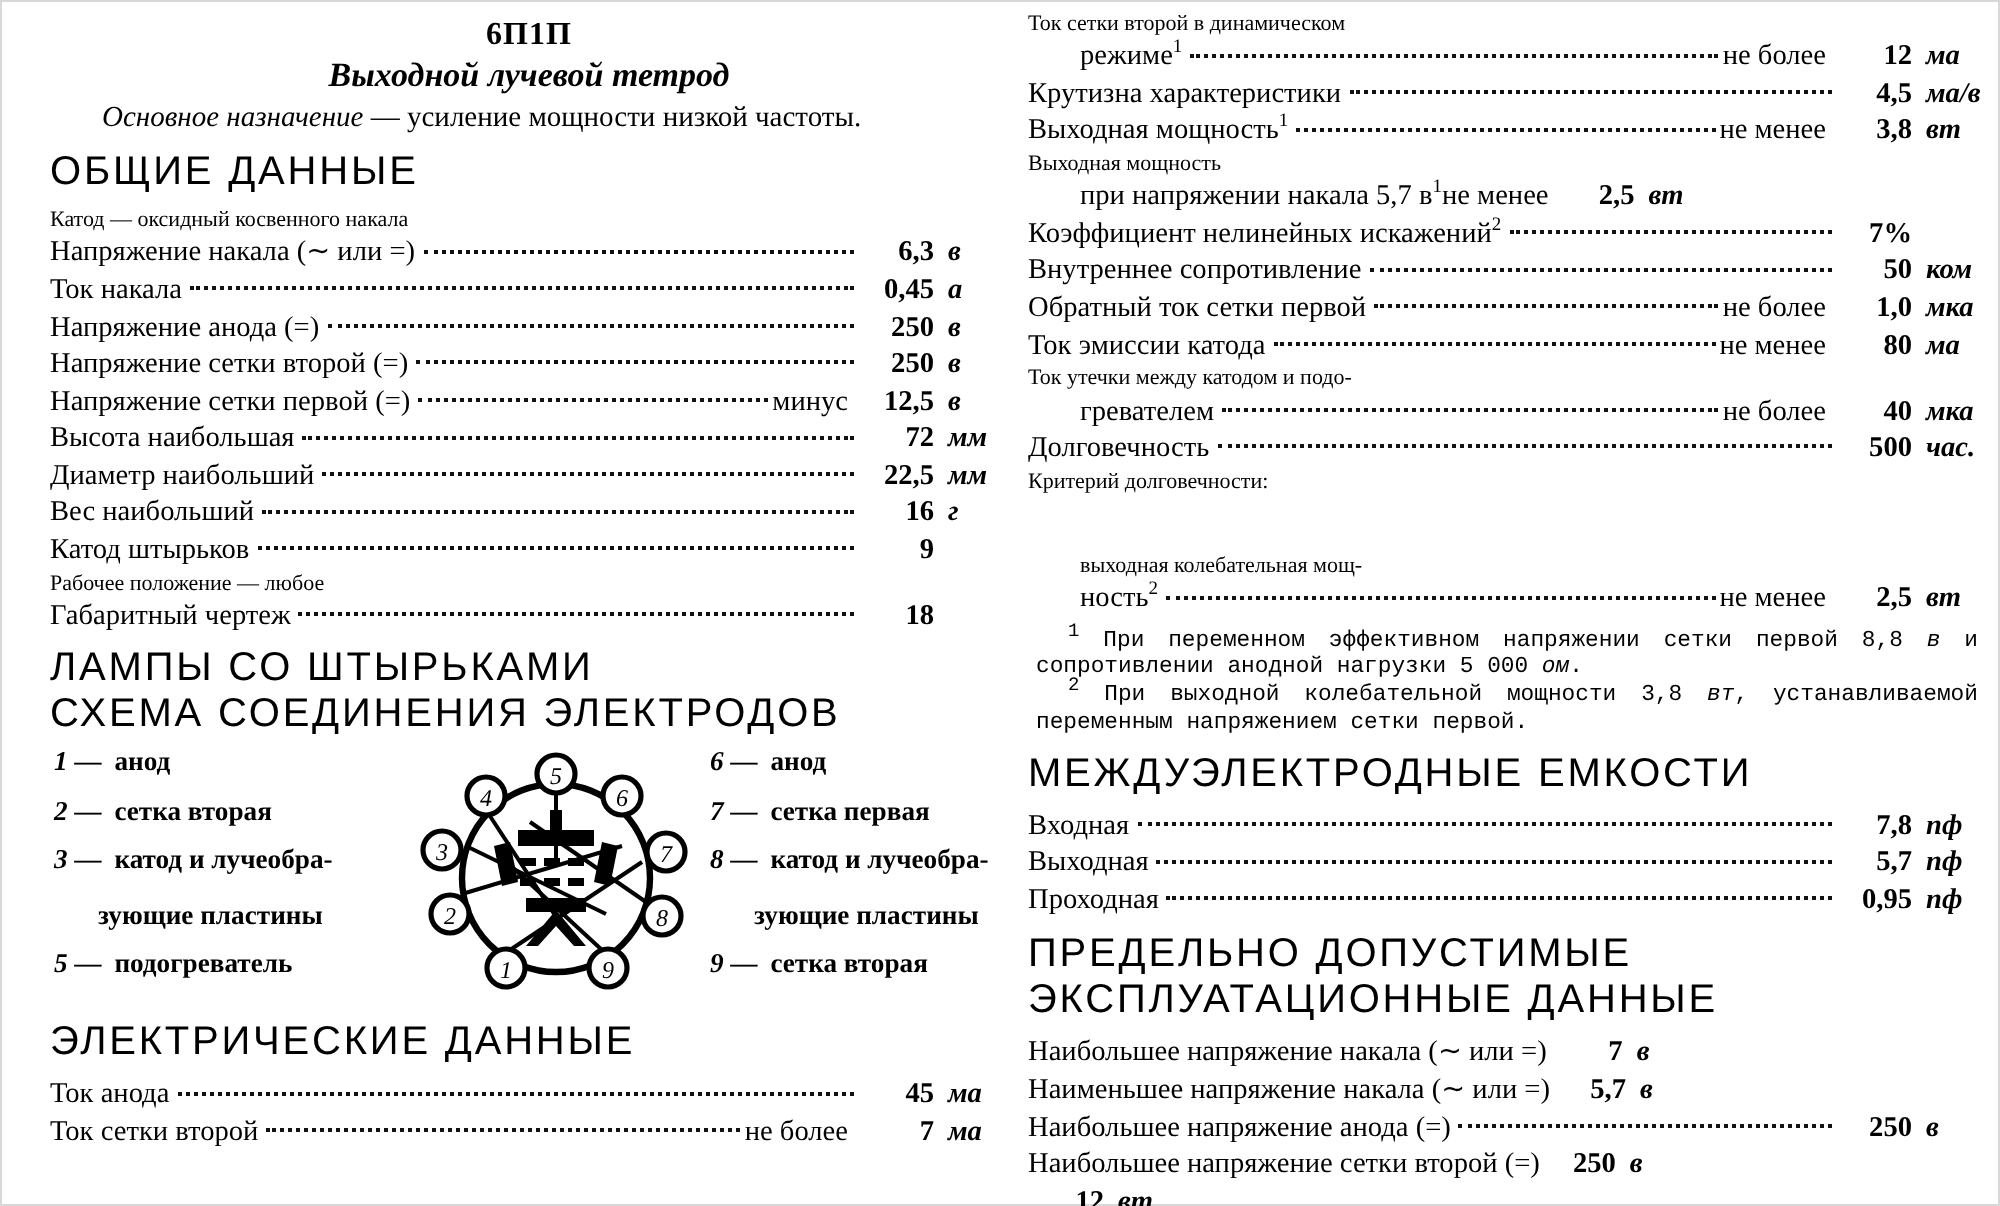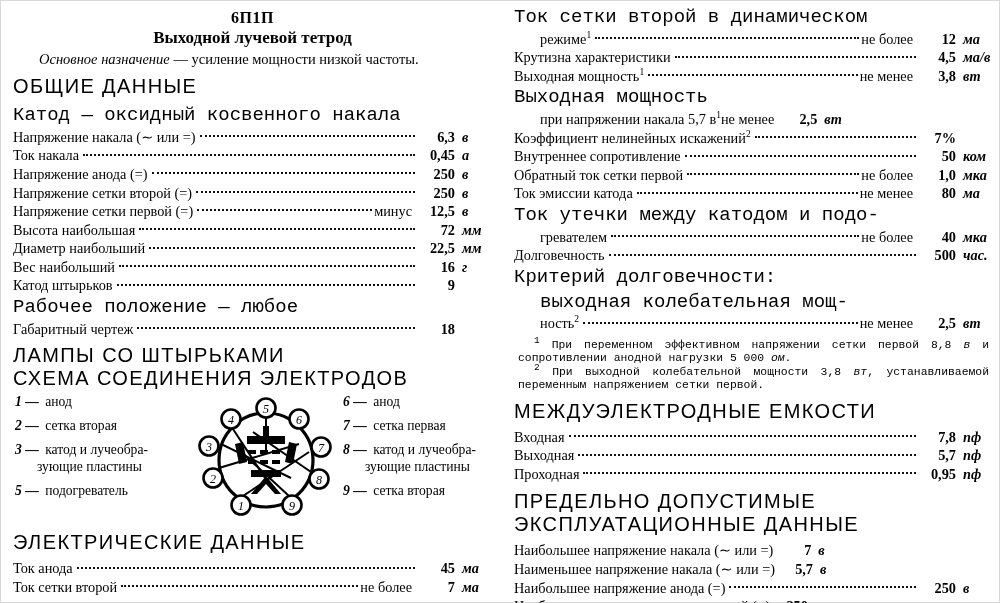--- a/index.html
+++ b/index.html
@@ -16,36 +16,37 @@
     width:1000px;height:603px;
     box-sizing:border-box;
     border:1px solid #d8d8d8;
   }
   .col{
     position:absolute;top:0;
     width:495px;height:603px;
     box-sizing:border-box;
     padding:4px 8px 0 8px;
   }
-  .col-left{left:4px;}
+  .col-left{left:16px;}
   .col-right{left:505px;}
 
   .tube-name{
     text-align:center;
     font-weight:bold;
     font-size:16px;
     letter-spacing:.5px;
     margin:4px 0 1px 0;
     font-family:"Liberation Serif", serif;
   }
   .tube-type{
     text-align:center;
     font-weight:bold;
     font-size:17px;
     margin:0 0 3px 0;
+    font-style:italic;
   }
   .purpose{
     font-size:14.5px;
     text-align:justify;
     text-indent:26px;
     line-height:1.18;
     margin:0 0 4px 0;
   }
   .purpose i{font-style:italic;}
 
@@ -89,45 +90,44 @@
     font-style:italic;
     font-weight:bold;
     text-align:left;
     padding-left:7px;
     min-width:30px;
   }
   .spec.w-val .val{min-width:36px;}
   .spec.cont{padding-left:26px;}
 
   .textline{
-    font-size:19px;
+    font-size:11px;
     line-height:1.30;
     white-space:nowrap;
-    font-family:Liberation Mono, monospace;
-  }
-  .textline.indent{padding-left:26px;}
+  }
+  .textline.indent{padding-left:26px;margin-top:28px;}
 
   sup{font-size:9.5px;vertical-align:super;line-height:0;}
 
   
   .legend-wrap{
     position:relative;
     margin-top:4px;
     height:130px;
   }
   .legend{
     position:absolute;top:0;
     font-size:13.6px;
     line-height:1.22;
   }
   .legend-left{left:2px;width:150px;}
   .legend-right{left:330px;width:160px;}
   .legend .item{margin-bottom:7.5px;white-space:nowrap;}
   .legend .num{font-style:italic;font-weight:bold;padding-right:3px;}
-  .legend .item b{font-weight:normal;}
+  .legend .item b{font-weight:bold;margin-top:12px;}
   .legend .cont{display:block;padding-left:22px;white-space:nowrap;}
 
   .socket{
     position:absolute;
     left:178px;top:-2px;
     width:150px;height:135px;
   }
 
   
   .footnotes{

